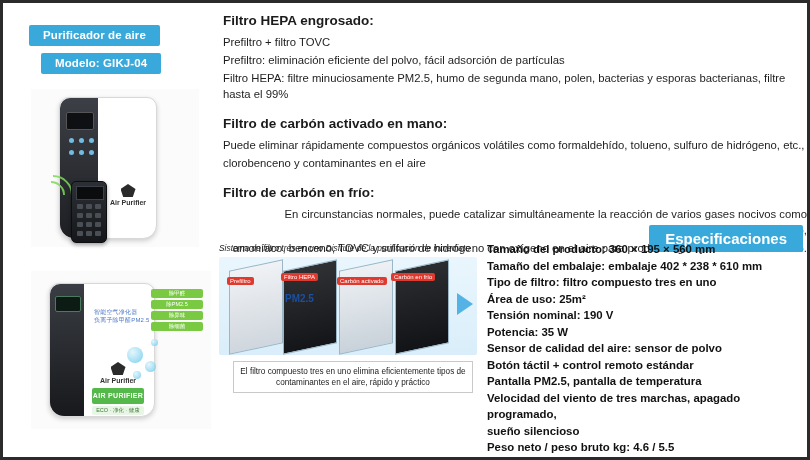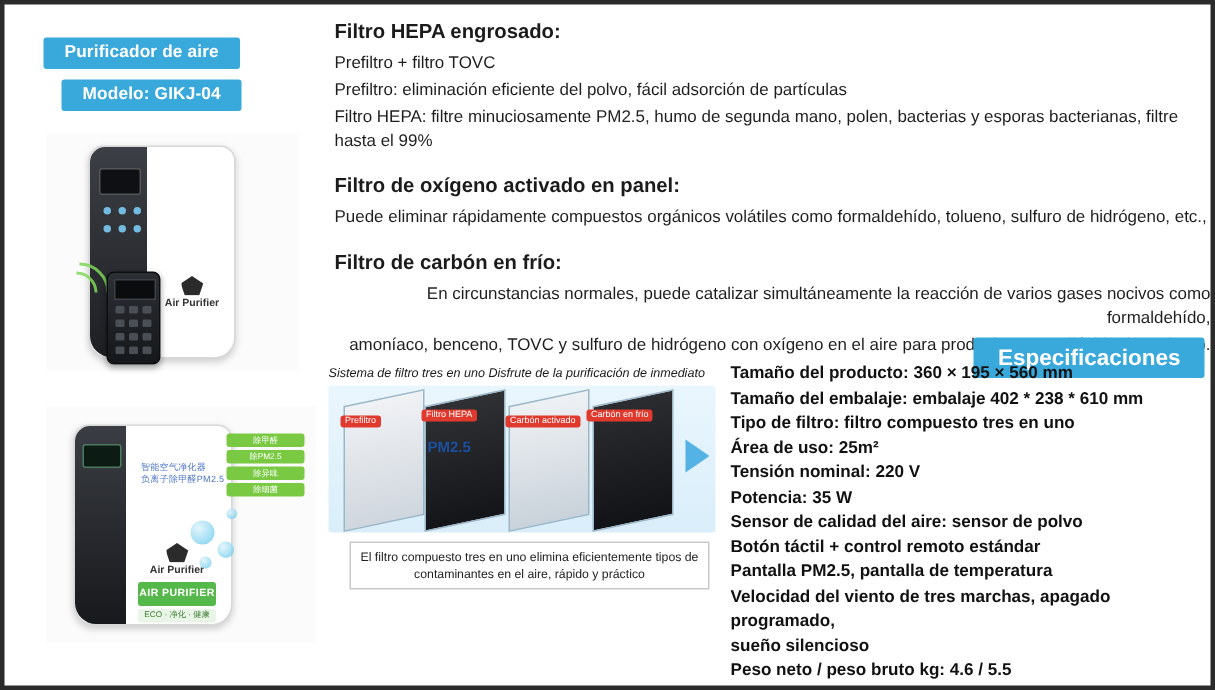--- a/index.html
+++ b/index.html
@@ -356,22 +356,23 @@
   <div class="main">
 
     <div class="sec-block">
       <h2 class="sec">Filtro HEPA engrosado:</h2>
       <p class="line">Prefiltro + filtro TOVC</p>
       <p class="line">Prefiltro: eliminación eficiente del polvo, fácil adsorción de partículas</p>
       <p class="line">Filtro HEPA: filtre minuciosamente PM2.5, humo de segunda mano, polen, bacterias y esporas bacterianas, filtre hasta el 99%</p>
     </div>
 
     <div class="sec-block">
-      <h2 class="sec">Filtro de oxígeno activado en panel:</h2>
+      <h2 class="sec">Filtro de carbón activado en mano:</h2>
       <p class="line">Puede eliminar rápidamente compuestos orgánicos volátiles como formaldehído, tolueno, sulfuro de hidrógeno, etc.,</p>
+      <p class="line">clorobenceno y contaminantes en el aire</p>
     </div>
 
     <div class="sec-block">
       <h2 class="sec">Filtro de carbón en frío:</h2>
       <p class="line indent">En circunstancias normales, puede catalizar simultáneamente la reacción de varios gases nocivos como formaldehído,</p>
       <p class="line indent">amoníaco, benceno, TOVC y sulfuro de hidrógeno con oxígeno en el aire para producir agua y dióxido de carbono.</p>
     </div>
 
     <div class="spec-badge">Especificaciones</div>
   </div>
@@ -391,21 +392,21 @@
       <div class="arrow-blue"></div>
     </div>
     <div class="filter-caption-box">El filtro compuesto tres en uno elimina eficientemente tipos de contaminantes en el aire, rápido y práctico</div>
   </div>
 
   <div class="specs">
     <p class="spec-line">Tamaño del producto: 360 × 195 × 560 mm</p>
     <p class="spec-line">Tamaño del embalaje: embalaje 402 * 238 * 610 mm</p>
     <p class="spec-line">Tipo de filtro: filtro compuesto tres en uno</p>
     <p class="spec-line">Área de uso: 25m²</p>
-    <p class="spec-line">Tensión nominal: 220 V</p>
+    <p class="spec-line">Tensión nominal: 190 V</p>
     <p class="spec-line">Potencia: 35 W</p>
     <p class="spec-line">Sensor de calidad del aire: sensor de polvo</p>
     <p class="spec-line">Botón táctil + control remoto estándar</p>
     <p class="spec-line">Pantalla PM2.5, pantalla de temperatura</p>
     <p class="spec-line">Velocidad del viento de tres marchas, apagado programado,</p>
     <p class="spec-line">sueño silencioso</p>
     <p class="spec-line">Peso neto / peso bruto kg: 4.6 / 5.5</p>
   </div>
 
 </div>

